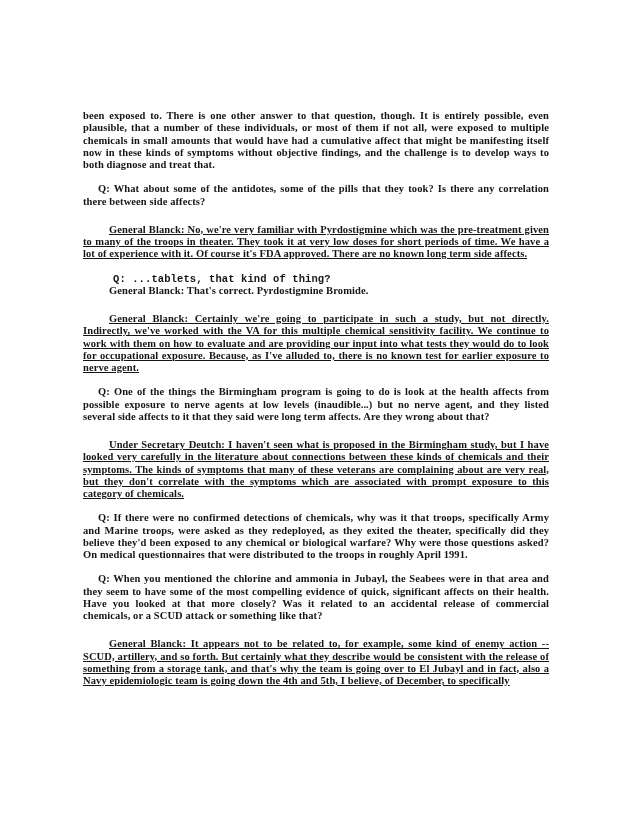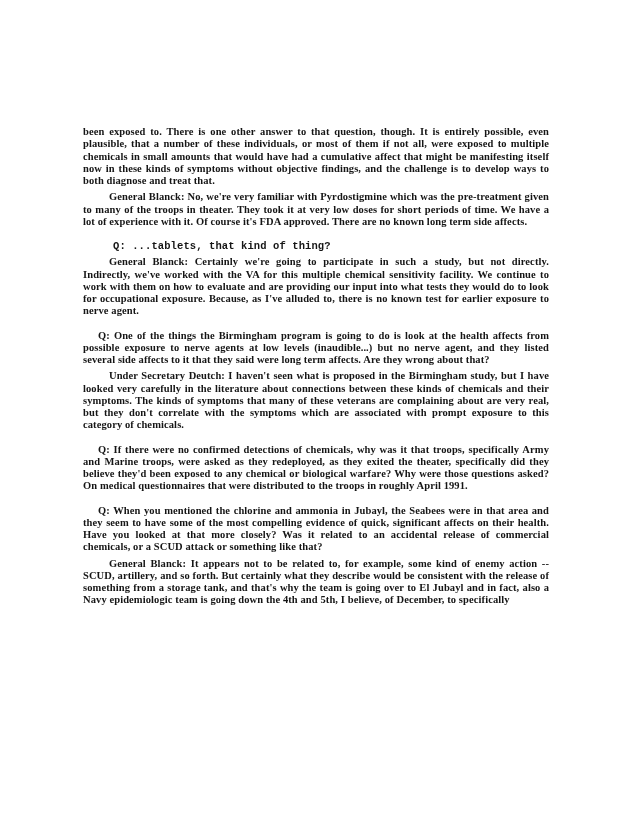--- a/index.html
+++ b/index.html
@@ -24,34 +24,36 @@
     font-size: 10.5px;
     line-height: 12.25px;
     color: #151515;
     text-align: justify;
     letter-spacing: 0.1px;
   }
   .para {
     margin: 0;
     padding: 0;
   }
-  .role-continuation { text-indent: 0; margin-top: 16px; }
+  .role-continuation { text-indent: 0; margin-top: 0; }
   .role-question { text-indent: 15px; margin-top: 12px; }
-  .role-answer { text-indent: 26px; margin-top: 4px; }
+  .role-answer { text-indent: 26px; margin-top: 16px; text-decoration: underline; }
   .role-followup-question { text-indent: 30px; margin-top: 12px; font-family: Liberation Mono, monospace; }
   .role-followup-answer { text-indent: 26px; margin-top: 0; }
 </style>
 </head>
 <body>
 
 <div class="page">
   <div class="text-block">
       <div class="para role-continuation">been exposed to.  There is one other answer to that question, though.  It is entirely possible, even plausible, that a number of these individuals, or most of them if not all, were exposed to multiple chemicals in small amounts that would have had a cumulative affect that might be manifesting itself now in these kinds of symptoms without objective findings, and the challenge is to develop ways to both diagnose and treat that.</div>
+      <div class="para role-question">Q:  What about some of the antidotes, some of the pills that they took?  Is there any correlation there between side affects?</div>
       <div class="para role-answer">General Blanck:  No, we're very familiar with  Pyrdostigmine which was the pre-treatment given to many of the troops in theater.  They took it at very low doses for short periods of time.  We have a lot of experience with it.  Of course it's FDA approved.  There are no known long term side affects.</div>
       <div class="para role-followup-question">Q:  ...tablets, that kind of thing?</div>
+      <div class="para role-followup-answer">General Blanck:  That's correct.  Pyrdostigmine Bromide.</div>
       <div class="para role-answer">General Blanck:  Certainly we're going to participate in such a study, but not directly. Indirectly, we've worked with the VA for this multiple chemical sensitivity facility.  We continue to work with them on how to evaluate and are providing our input into what tests they would do to look for occupational exposure.  Because, as I've alluded to, there is no known test for earlier exposure to nerve agent.</div>
       <div class="para role-question">Q:  One of the things the Birmingham program is going to do is look at the health affects from possible exposure to nerve agents at low levels (inaudible...) but no nerve agent, and they listed several side affects to it that they said were long term affects.  Are they wrong about that?</div>
       <div class="para role-answer">Under Secretary Deutch:  I haven't seen what is proposed in the Birmingham study, but I have looked very carefully in the literature about connections between these kinds of chemicals and their symptoms.  The kinds of symptoms that many of these veterans are complaining about are very real, but they don't correlate with the symptoms which are associated with prompt exposure to this category of chemicals.</div>
       <div class="para role-question">Q:  If there were no confirmed detections of chemicals, why was it that troops, specifically Army and Marine troops, were asked as they redeployed, as they exited the theater, specifically did they believe they'd been exposed to any chemical or biological warfare?  Why were those questions asked?  On medical questionnaires that were distributed to the troops in roughly April 1991.</div>
       <div class="para role-question">Q:  When you mentioned the chlorine and ammonia in Jubayl, the Seabees were in that area and they seem to have some of the most compelling evidence of quick, significant affects on their health. Have you looked at that more closely?  Was it related to an accidental release of commercial chemicals, or a SCUD attack or something like that?</div>
       <div class="para role-answer">General Blanck:  It appears not to be related to, for example, some kind of enemy action -- SCUD, artillery, and so forth.  But certainly what they describe would be consistent with the release of something from a storage tank, and that's why the team is going over to El Jubayl and in fact, also a Navy epidemiologic team is going down the 4th and 5th, I believe, of December, to specifically</div>
     </div>
 </div>
 
 </body></html>

